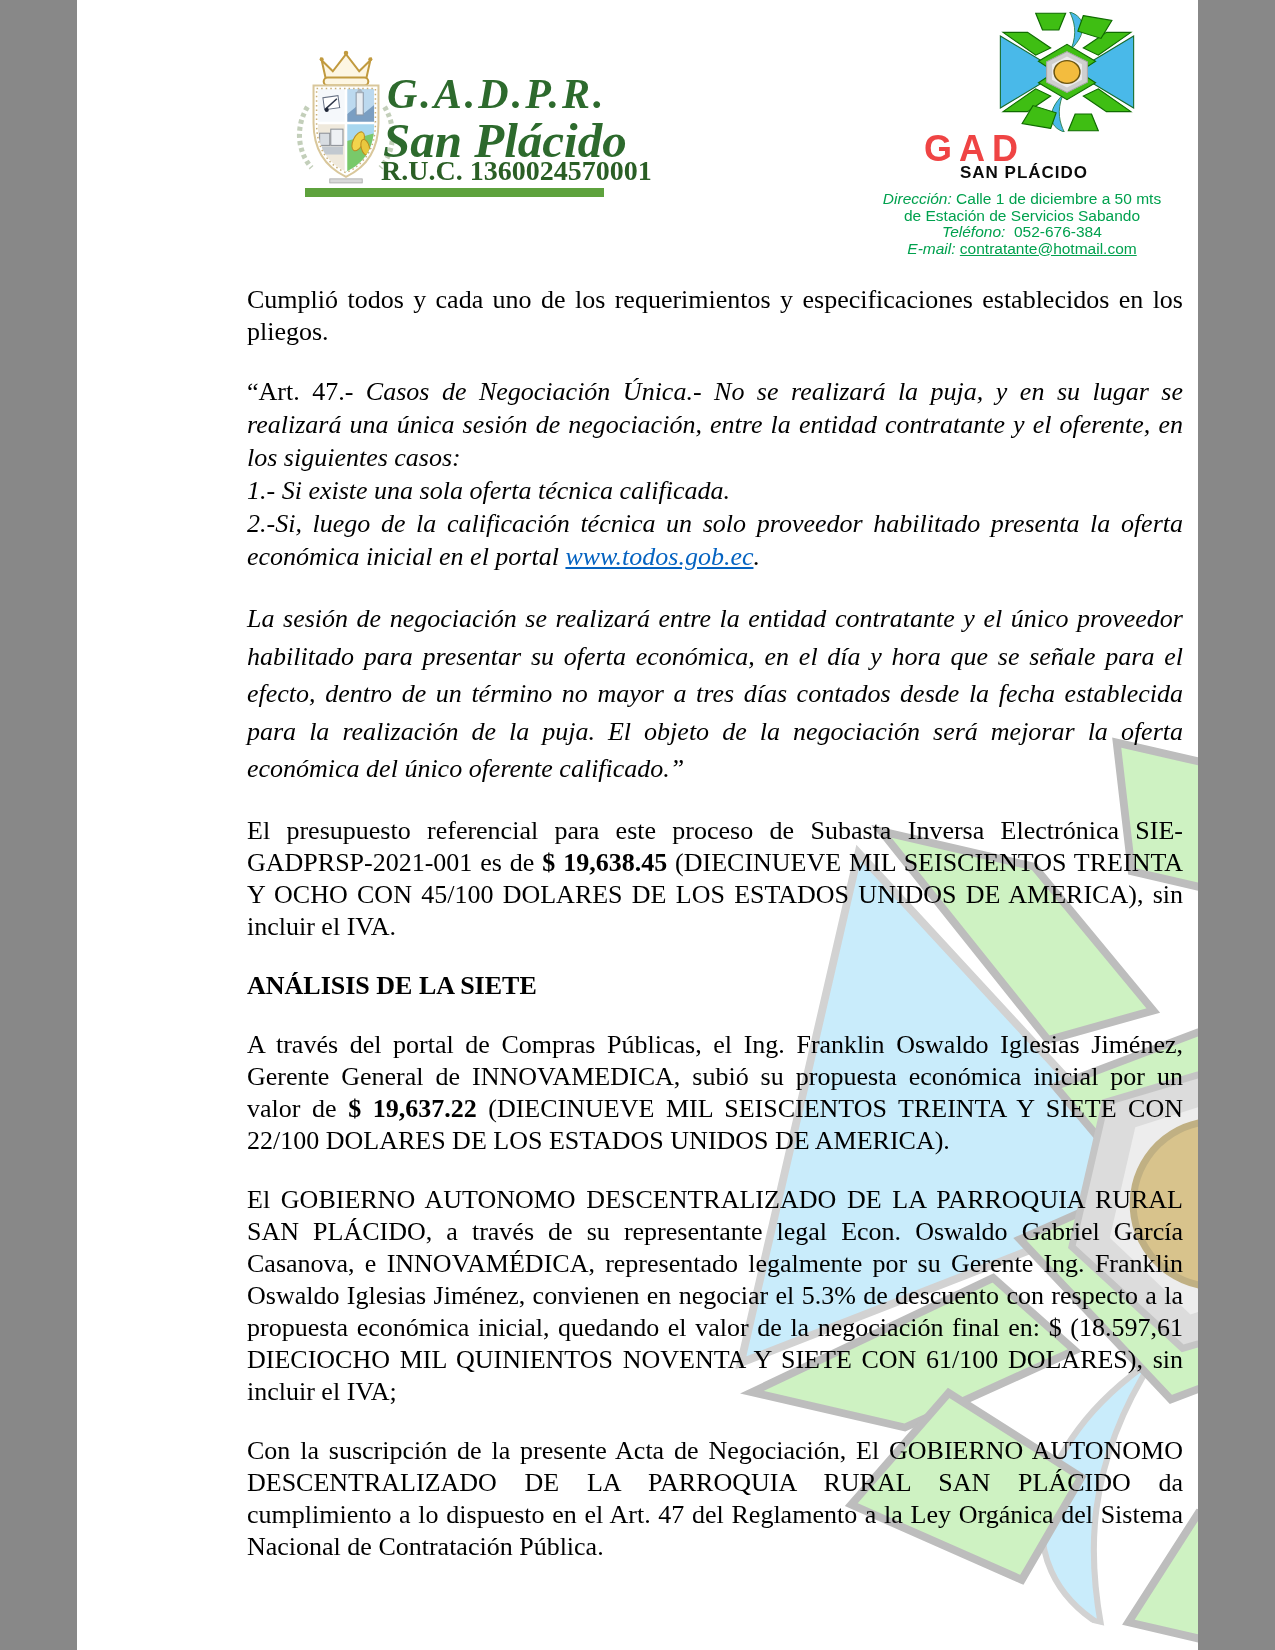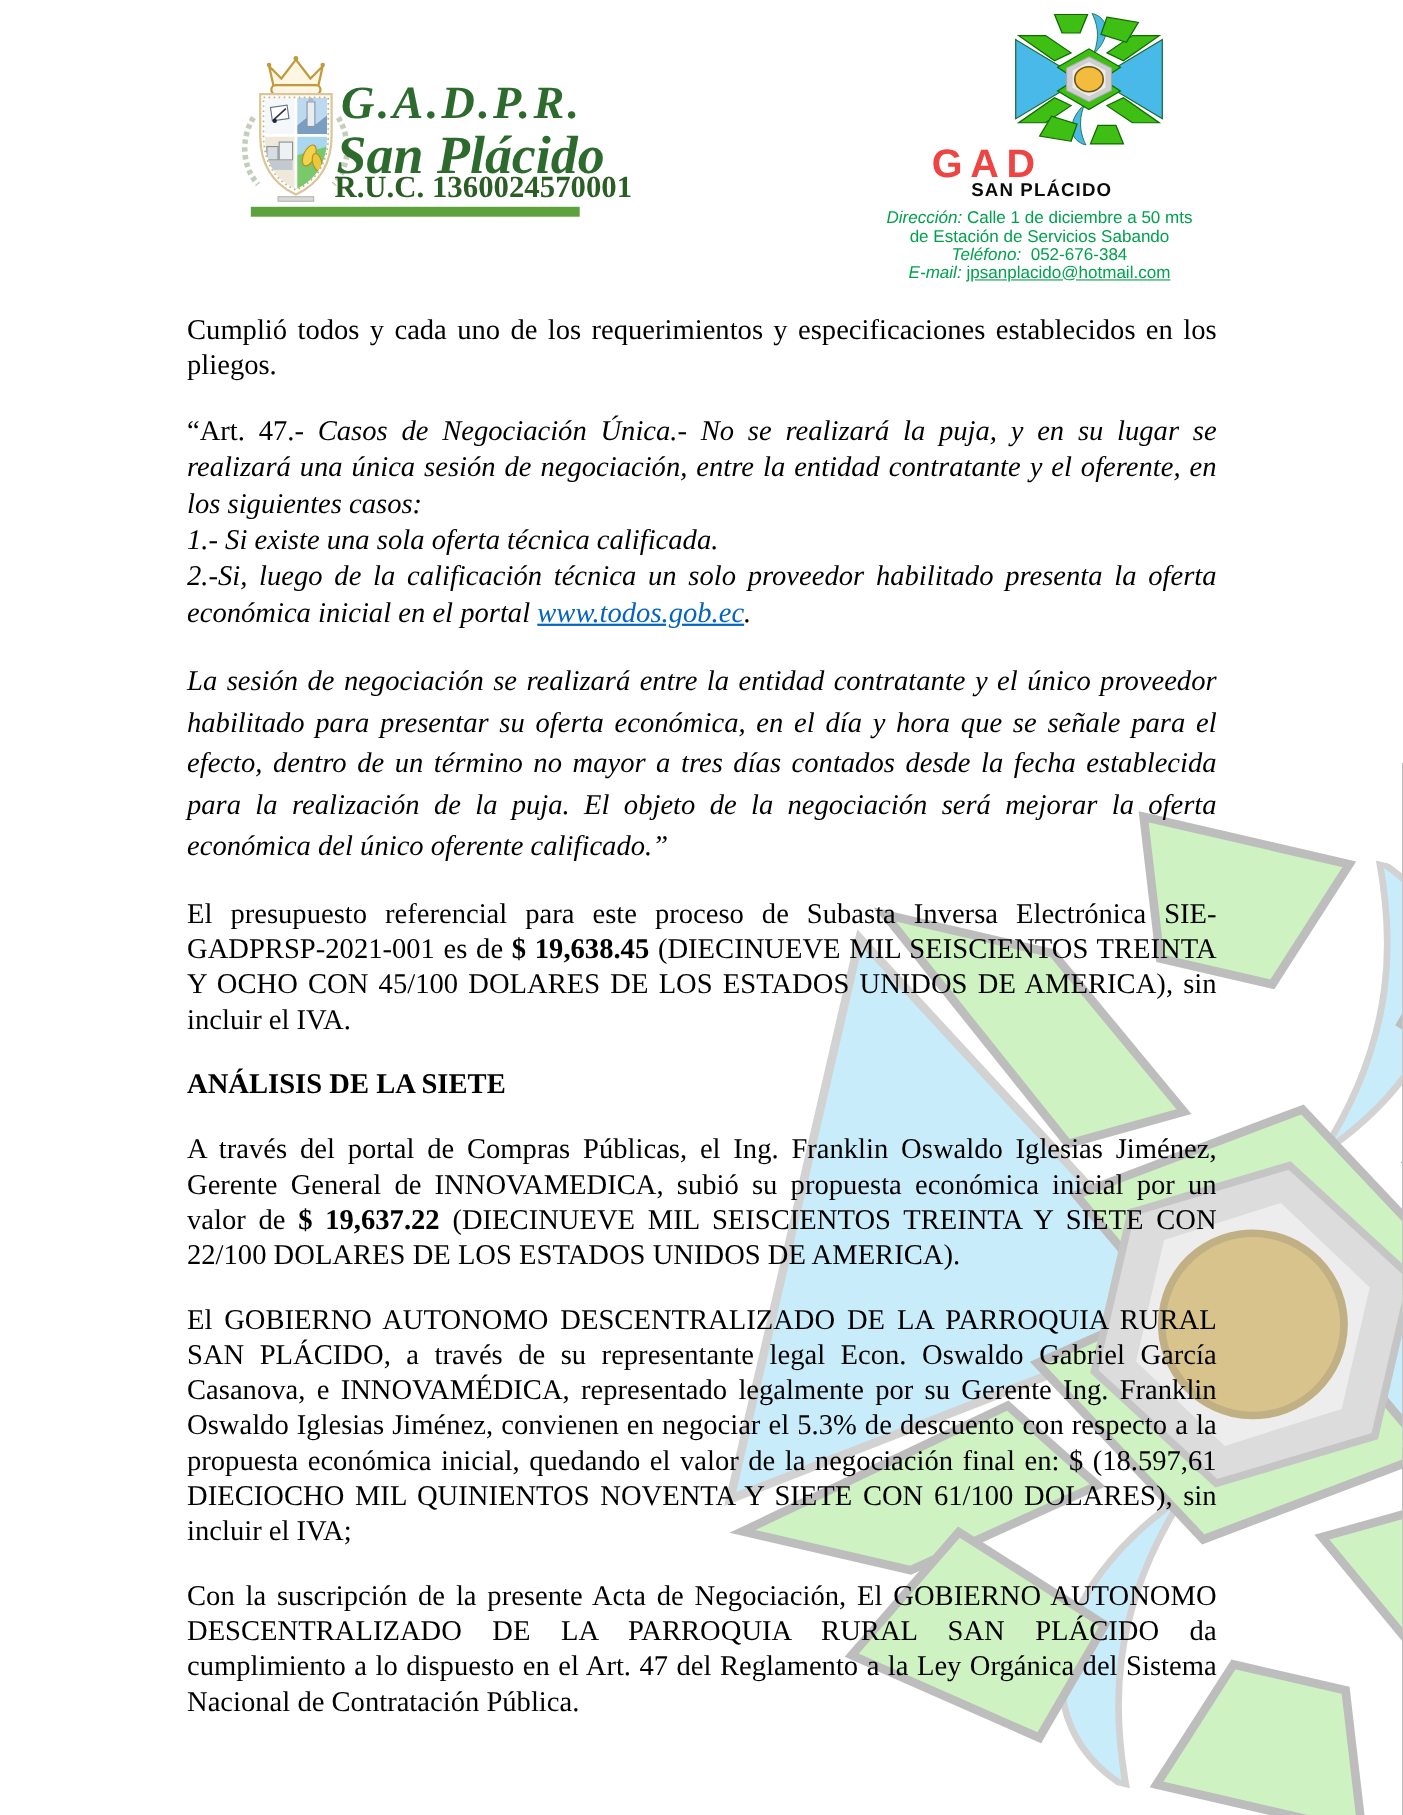--- a/index.html
+++ b/index.html
@@ -7,21 +7,21 @@
     --ruc-green:#2a5e25;
     --bar-green:#5ea23d;
     --contact-green:#00a14e;
     --link-blue:#0563c1;
     --text-black:#000000;
   }
   *{box-sizing:border-box;margin:0;padding:0;}
   html,body{background:#888;}
   .page{
     position:relative;
-    width:1275px;height:1650px;
+    width:1121px;height:1650px;
     margin:0 auto;
     background:#ffffff;
     overflow:hidden;
     font-family:"Liberation Serif","DejaVu Serif",serif;
     color:var(--text-black);
   }
   
   .hdr{position:absolute;inset:0;z-index:3;pointer-events:none;}
   .hdr *{pointer-events:auto;}
   .coa{position:absolute;left:208px;top:48px;width:122px;height:140px;}
@@ -171,21 +171,21 @@
       <circle cx="50" cy="50" r="9.5" fill="#f3bc3e" stroke="#6b5510" stroke-width="1.1"></circle>
     </svg>
 
     <div class="gad-title">GAD</div>
     <div class="gad-subtitle">SAN PLÁCIDO</div>
 
     <div class="contact">
       <div><span class="lbl">Dirección:</span> <span>Calle 1 de diciembre a 50 mts</span></div>
       <div>de Estación de Servicios Sabando</div>
       <div><span class="lbl">Teléfono:</span>&nbsp; <span>052-676-384</span></div>
-      <div><span class="lbl">E-mail:</span> <a href="#">jpsanplacido@hotmail.com</a></div>
+      <div><span class="lbl">E-mail:</span> <a href="#">contratante@hotmail.com</a></div>
     </div>
   </header>
 
   <main class="doc-body">
       <p class="para"><span>Cumplió todos y cada uno de los requerimientos y especificaciones establecidos en los pliegos.</span></p>
       <p class="quote-open"><span>“Art. 47.- </span><span class="i">Casos de Negociación Única.- No se realizará la puja, y en su lugar se realizará una única sesión de negociación, entre la entidad contratante y el oferente, en los siguientes casos:</span></p>
       <p class="quote-mid"><span class="i">1.- Si existe una sola oferta técnica calificada.</span></p>
       <p class="quote-end"><span class="i">2.-Si, luego de la calificación técnica un solo proveedor habilitado presenta la oferta económica inicial en el portal </span><a href="#" class="doc-link i">www.todos.gob.ec</a><span class="i">.</span></p>
       <p class="para loose"><span class="i">La sesión de negociación se realizará entre la entidad contratante y el único proveedor habilitado para presentar su oferta económica, en el día y hora que se señale para el efecto, dentro de un término no mayor a tres días contados desde la fecha establecida para la realización de la puja. El objeto de la negociación será mejorar la oferta económica del único oferente calificado.”</span></p>
       <p class="para"><span>El presupuesto referencial para este proceso de Subasta Inversa Electrónica SIE-GADPRSP-2021-001 es  de </span><span class="b">$ 19,638.45</span><span> (DIECINUEVE MIL SEISCIENTOS TREINTA Y OCHO CON 45/100 DOLARES DE LOS ESTADOS UNIDOS DE AMERICA), sin incluir el IVA.</span></p>

